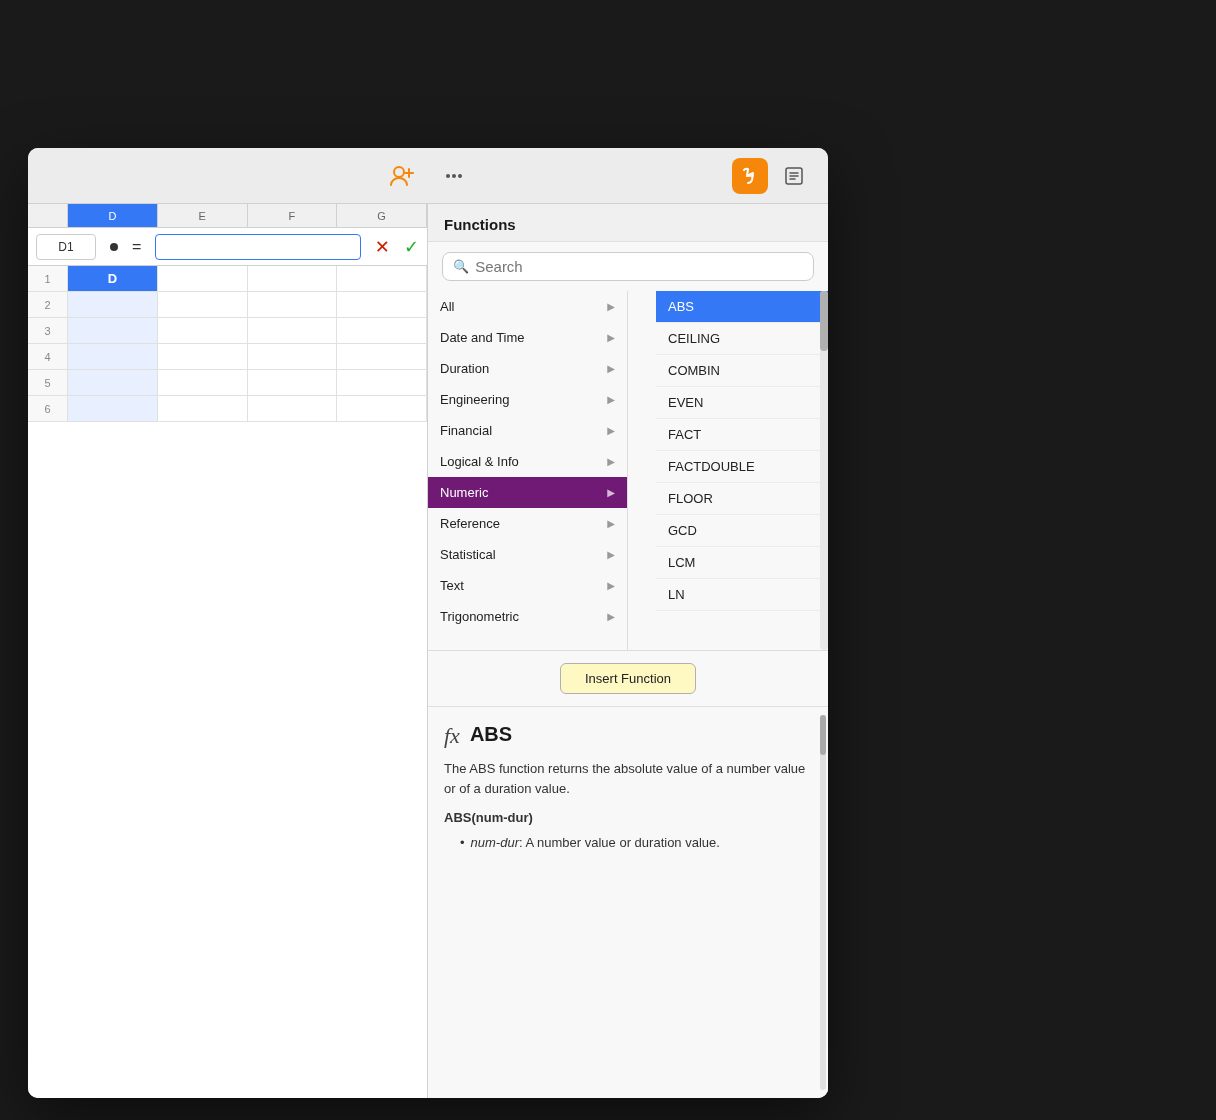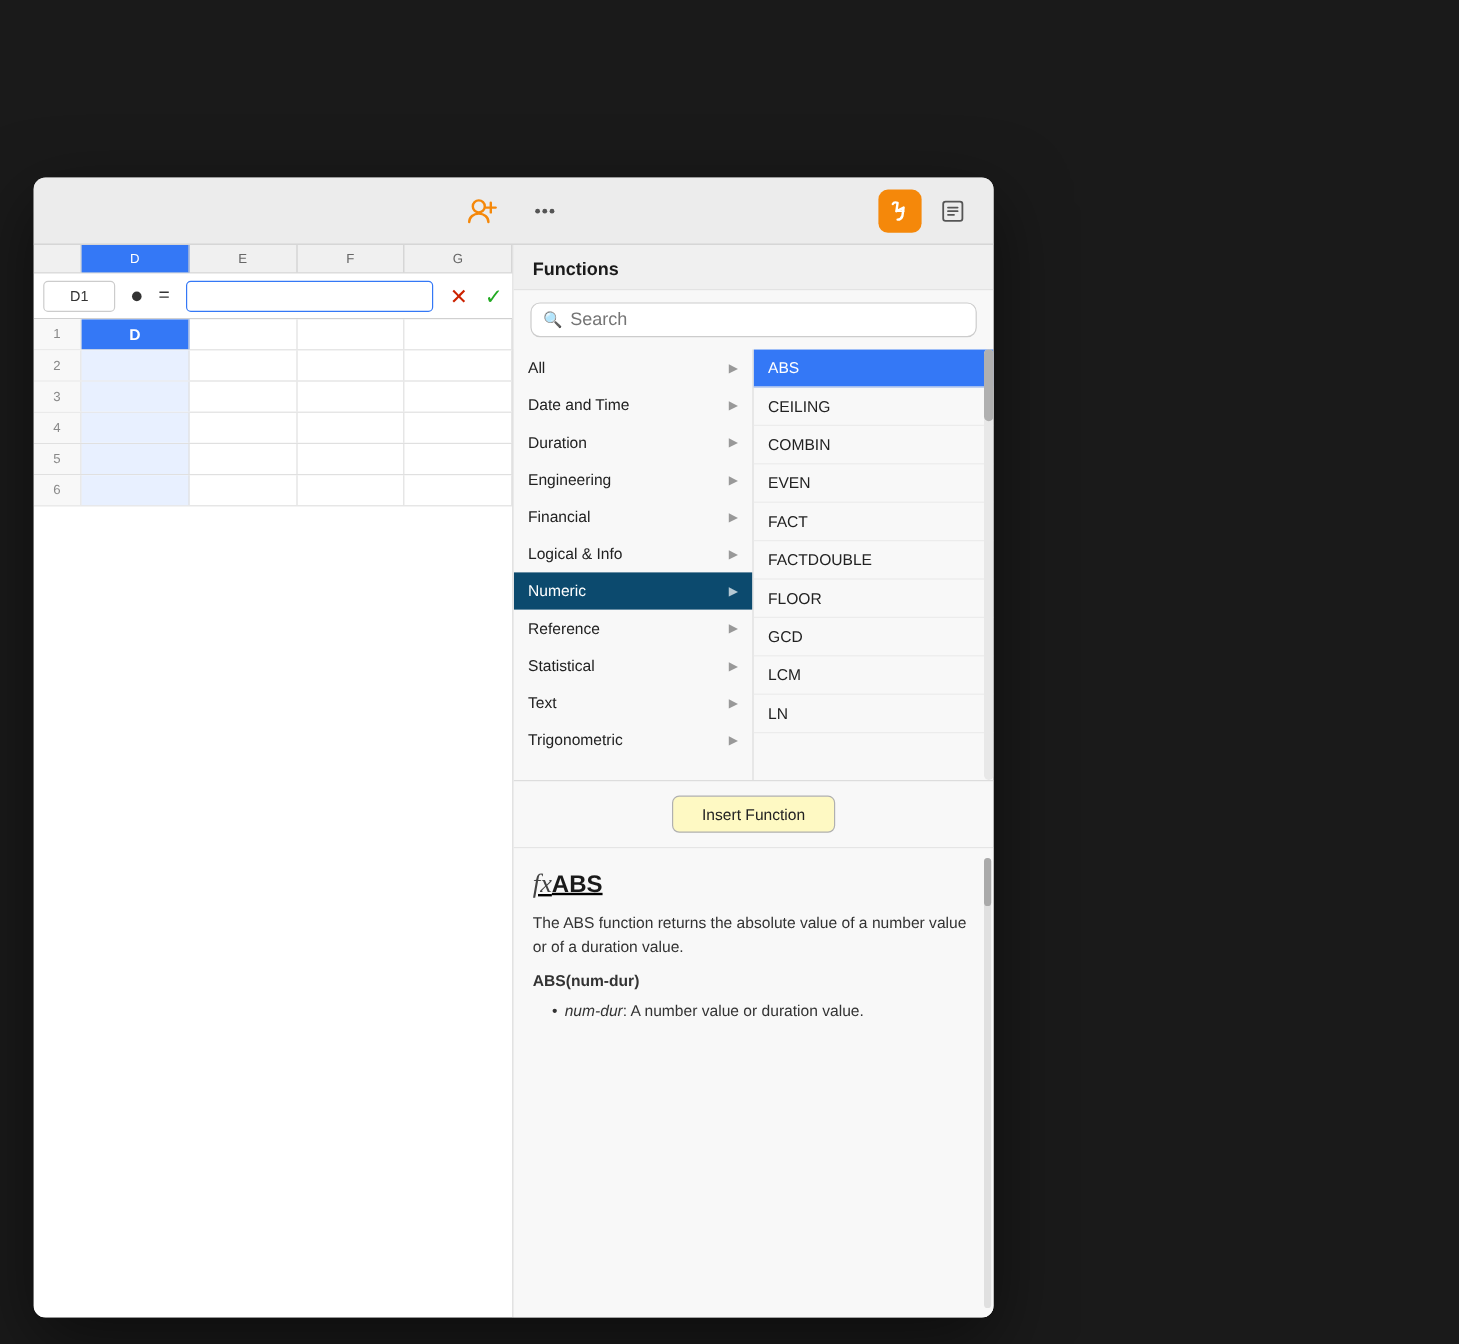--- a/index.html
+++ b/index.html
@@ -284,20 +284,21 @@
       background: transparent;
     }
 
     
     .function-list-area {
       display: flex;
       flex: 1;
       overflow: hidden;
       border-bottom: 1px solid #ddd;
       position: relative;
+      gap: 28px;
     }
 
     
     .scrollbar-track {
       position: absolute;
       right: 0;
       top: 0;
       bottom: 0;
       width: 8px;
       background: #e8e8e8;
@@ -322,21 +323,21 @@
       display: flex;
       align-items: center;
       justify-content: space-between;
       padding: 8px 12px;
       font-size: 13px;
       color: #222;
       cursor: pointer;
     }
 
     .category-item.selected {
-      background: #0c4a6e;
+      background: #701a75;
       color: white;
     }
 
     .category-chevron {
       font-size: 10px;
       color: #999;
     }
 
     .category-item.selected .category-chevron {
       color: rgba(255,255,255,0.7);
@@ -384,23 +385,23 @@
     .description-area {
       flex: 1;
       padding: 16px;
       overflow-y: auto;
       background: #f8f8f8;
       position: relative;
     }
 
     .desc-title-row {
       display: flex;
-      align-items: flex-end;
+      align-items: flex-start;
+      gap: 10px;
       margin-bottom: 10px;
-      text-decoration: underline;
     }
 
     .fx-icon {
       font-style: italic;
       font-size: 22px;
       color: #444;
       font-family: Georgia, serif;
     }
 
     .desc-func-name {

